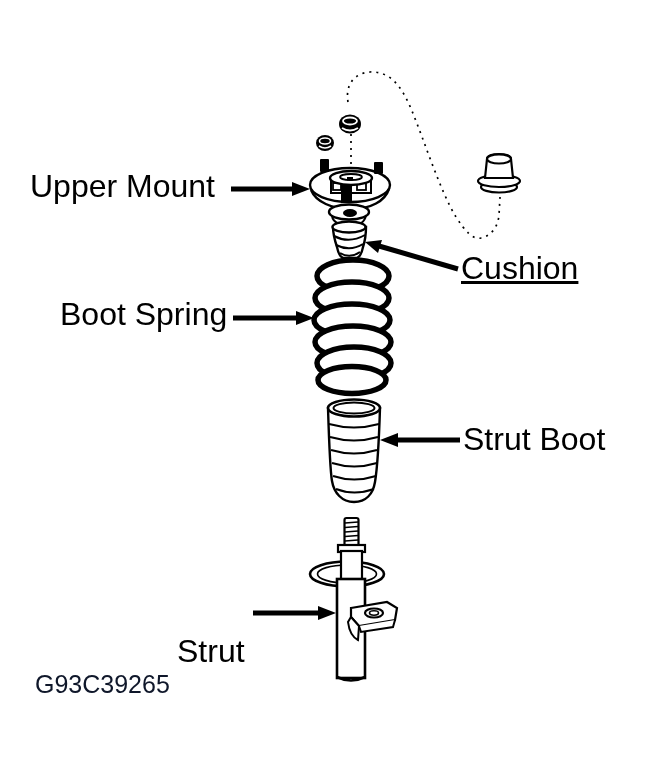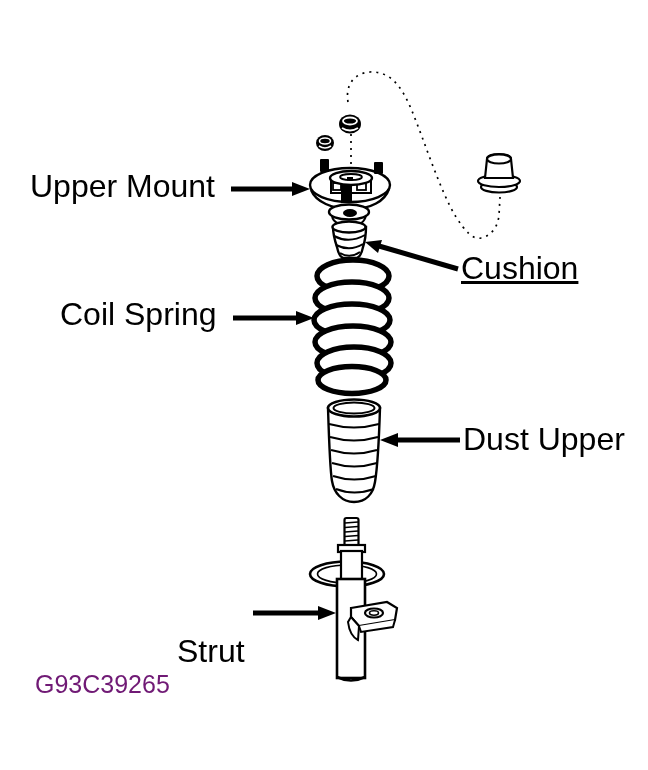--- a/index.html
+++ b/index.html
@@ -32,21 +32,21 @@
   .label-cushion     { left: 461px; top: 252px; text-decoration: underline; }
   .label-coil-spring { left: 60px;  top: 298px; }
   .label-dust-boot   { left: 463px; top: 423px; }
   .label-strut       { left: 177px; top: 596px; margin-top: 39px; }
   .figure-code {
     position: absolute;
     left: 35px;
     top: 672px;
     font-size: 25px;
     line-height: 25px;
-    color: #701a75;
+    color: #0f172a;
     white-space: nowrap;
   }
 </style>
 </head>
 <body>
 
 <div class="stage">
 
   <svg width="648" height="770" viewBox="0 0 648 770">
 
@@ -164,20 +164,20 @@
     <g>
       <line x1="253" y1="613" x2="320" y2="613" stroke="#000" stroke-width="5"></line>
       <polygon points="336,613 318,606 318,620" fill="#000"></polygon>
     </g>
   </svg>
 
   <div class="part-label label-upper-mount">Upper Mount</div>
 
   <div class="part-label label-cushion">Cushion</div>
 
-  <div class="part-label label-coil-spring">Coil Spring</div>
+  <div class="part-label label-coil-spring">Boot Spring</div>
 
-  <div class="part-label label-dust-boot">Dust Upper</div>
+  <div class="part-label label-dust-boot">Strut Boot</div>
 
   <div class="part-label label-strut">Strut</div>
 
   <div class="figure-code">G93C39265</div>
 </div>
 
 </body></html>

